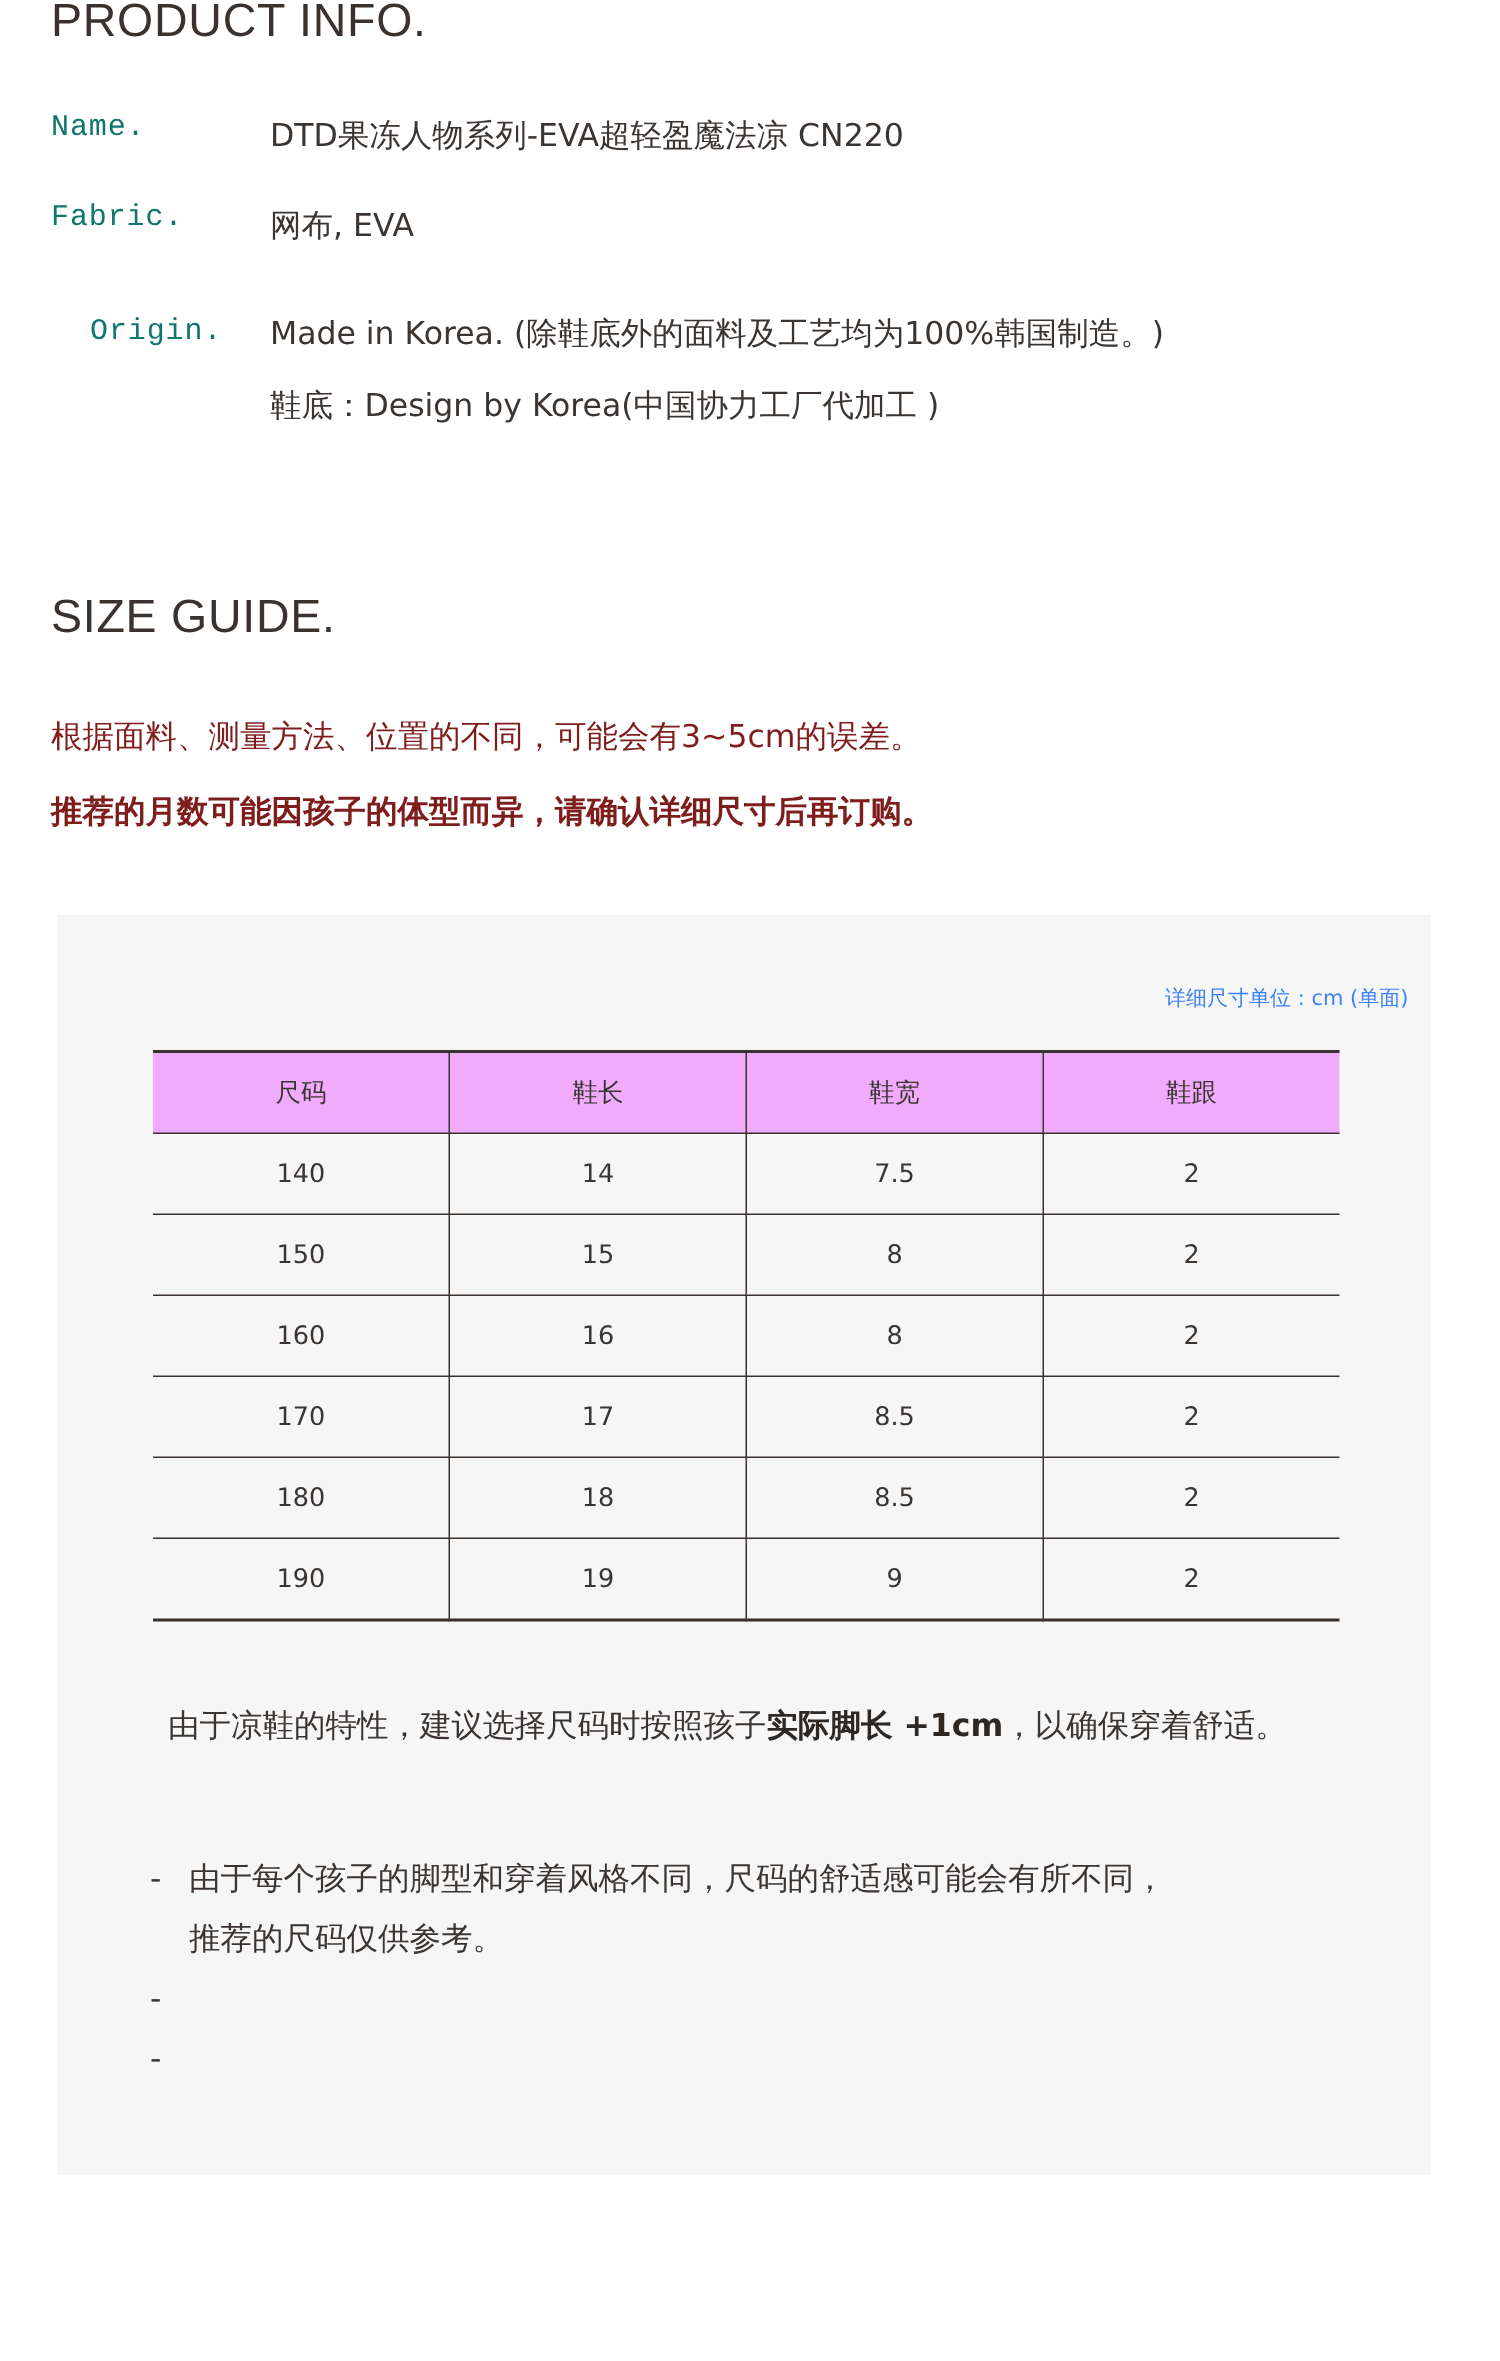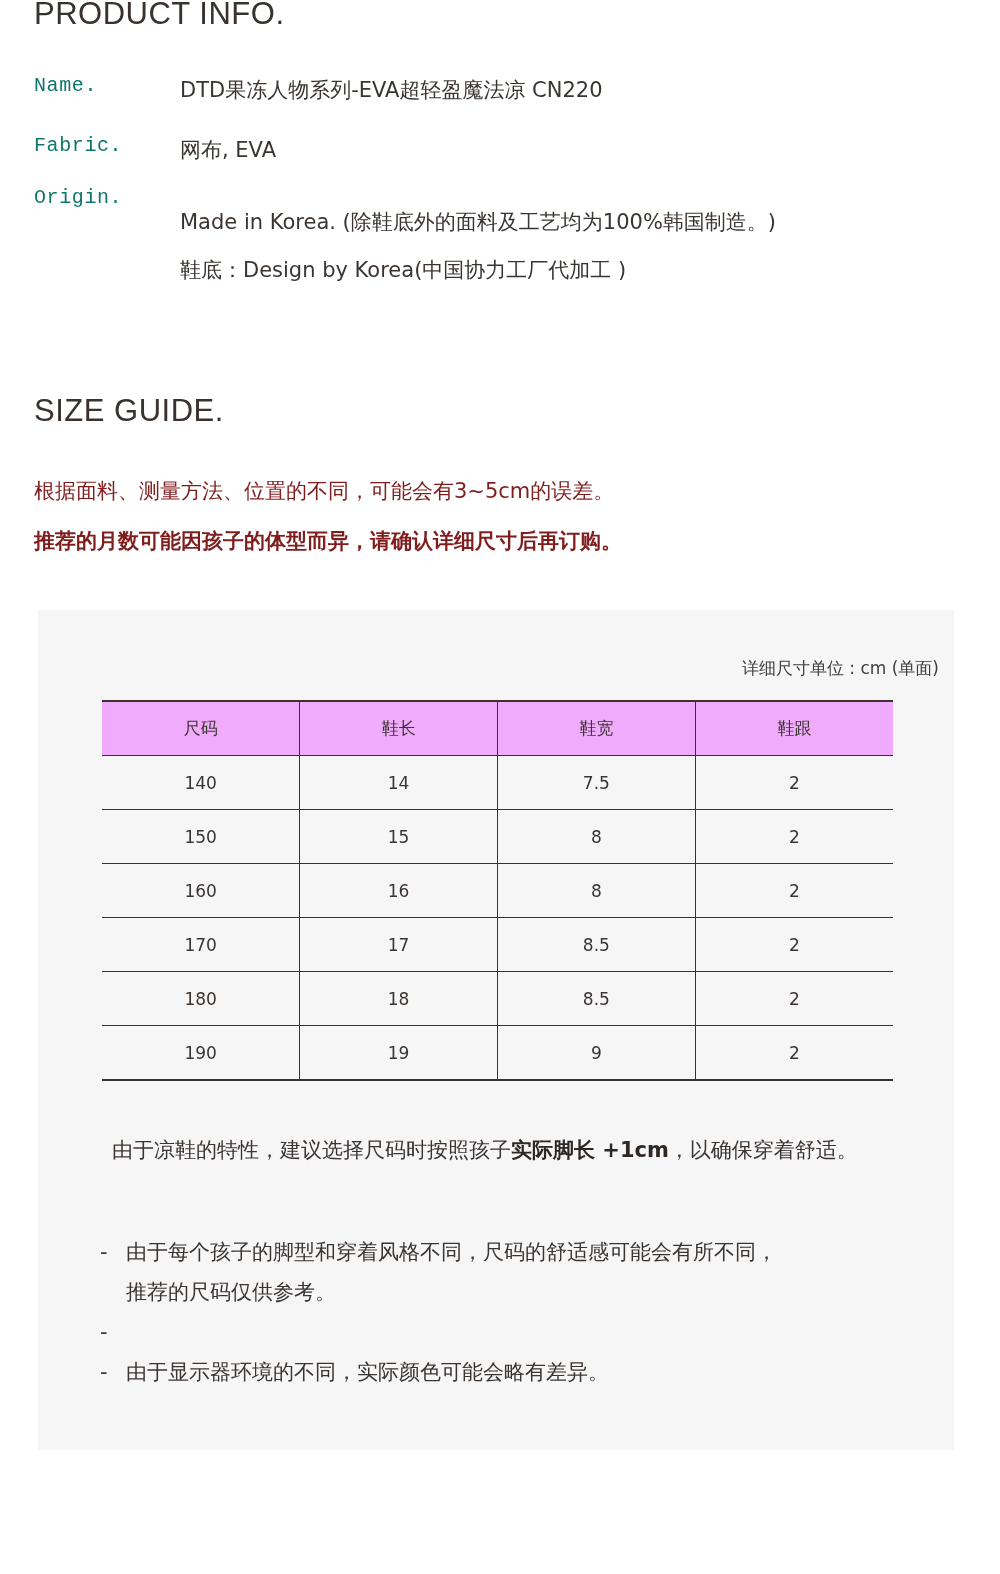--- a/index.html
+++ b/index.html
@@ -17,21 +17,21 @@
     font-family: Liberation Mono, monospace;
     font-size: 20px; letter-spacing: 0.6px; color: #0f766e; left: 34px; white-space: nowrap;
   }
   .val { left: 180px; font-size: 21px; color: #3b3532; white-space: nowrap; }
   .note { left: 34px; font-size: 21px; color: #7f1d1d; white-space: nowrap; }
   .panel {
     left: 38px; top: 610px; width: 916px; height: 840px;
     background: #f6f6f6;
   }
   .unit {
-    right: 61px; top: 657px; font-size: 17px; color: #404040; white-space: nowrap;
+    right: 61px; top: 657px; font-size: 14px; color: #3b82f6; white-space: nowrap;
     text-align: center;
   }
   table.size {
     position: absolute; left: 102px; top: 700px; width: 791px;
     border-collapse: collapse; table-layout: fixed;
     border-top: 2px solid #3a322e; border-bottom: 2px solid #3a322e;
     font-size: 17px; color: #3b3532;
   }
   table.size th, table.size td {
     height: 53px; text-align: center; vertical-align: middle;
@@ -53,21 +53,21 @@
 <body>
 
 <div class="abs h1" style="left:34px; top:-4px;">PRODUCT INFO.</div>
 
 <div class="abs label" style="top:74px;">Name.</div>
 <div class="abs val" style="top:76px;">DTD果冻人物系列-EVA超轻盈魔法凉 CN220</div>
 
 <div class="abs label" style="top:134px;">Fabric.</div>
 <div class="abs val" style="top:136px;">网布, EVA</div>
 
-<div class="abs label" style="top:186px;">Origin.</div>
+<div class="abs label" style="top:210px;margin-left:26px;">Origin.</div>
 <div class="abs val" style="top:196px;margin-top:12px;">Made in Korea. (除鞋底外的面料及工艺均为100%韩国制造。)</div>
 <div class="abs val" style="top:256px;">鞋底：Design by Korea(中国协力工厂代加工 )</div>
 
 <div class="abs h1" style="left:34px; top:393px;">SIZE GUIDE.</div>
 
 <div class="abs note" style="top:477px;">根据面料、测量方法、位置的不同，可能会有3~5cm的误差。</div>
 <div class="abs note" style="top:527px;font-weight:bold;">推荐的月数可能因孩子的体型而异，请确认详细尺寸后再订购。</div>
 
 <div class="abs panel"></div>
 
@@ -128,15 +128,14 @@
   <div class="bullet">
     <span class="dash">-</span>
     <span>由于每个孩子的脚型和穿着风格不同，尺码的舒适感可能会有所不同，</span>
   </div>
   <div class="cont">推荐的尺码仅供参考。</div>
   <div class="bullet">
     <span class="dash">-</span>
   </div>
   <div class="bullet">
     <span class="dash">-</span>
-    <span>由于显示器环境的不同，实际颜色可能会略有差异。</span>
   </div>
 </div>
 
 </body></html>

